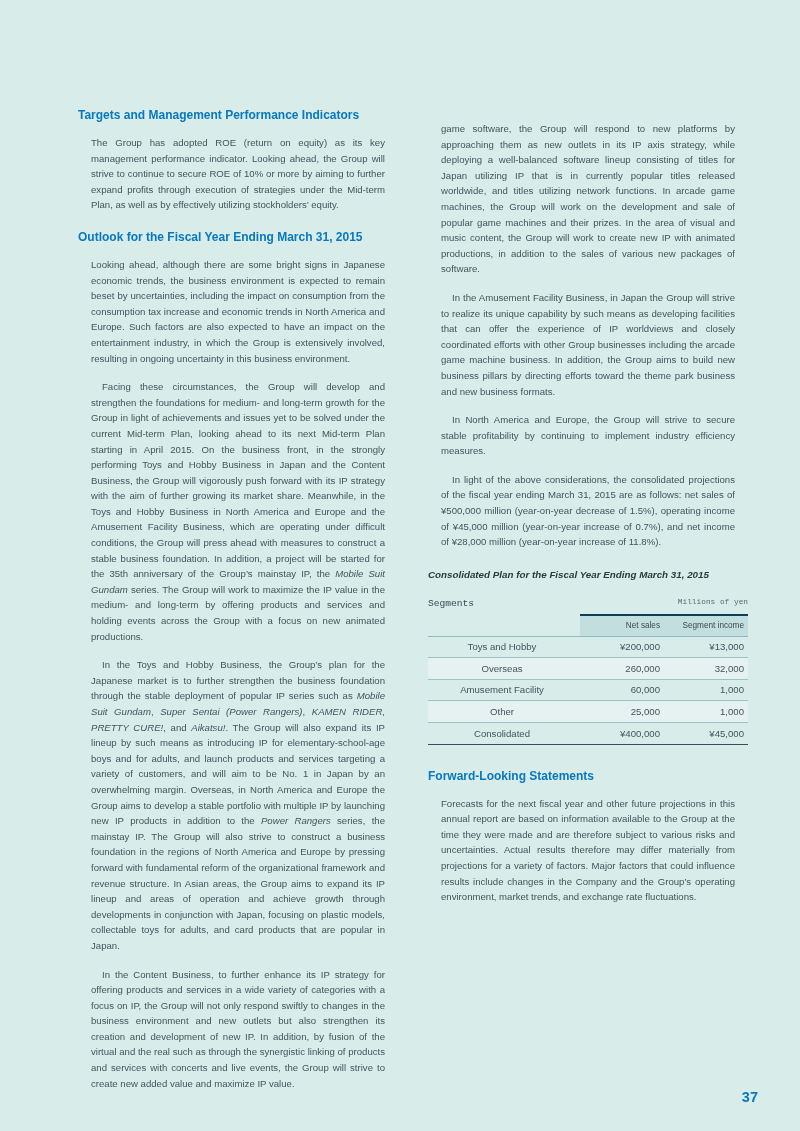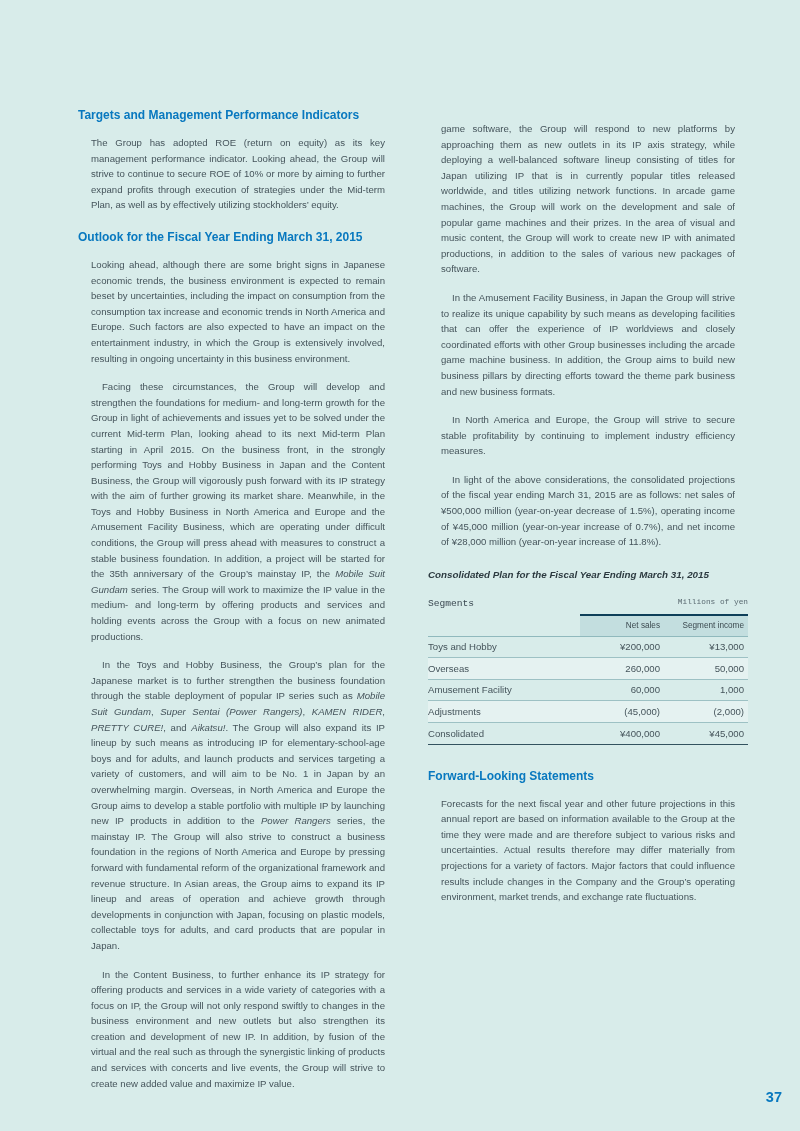--- a/index.html
+++ b/index.html
@@ -61,30 +61,30 @@
   .cols-row th { font-weight:normal; font-size:8.2px; color:#3c4a50; padding:2px 4px; }
   .cols-row .th-col {
     background:#c3dedf;
     border-top:2px solid #0e3f59;
     border-bottom:1px solid #90b9bd;
     text-align:right;
     width:84px;
   }
   .cols-row .th-empty { border-bottom:1px solid #90b9bd; }
   tbody td { padding:2.5px 4px; border-bottom:1px solid #9dc1c4; }
-  tbody .td-label { text-align:left; padding-left:0; }
+  tbody .td-label { text-align:center; padding-left:0; }
   tbody .td-num { text-align:right; width:84px;margin-top:41px; }
   tbody tr:nth-child(even) { background:rgba(255,255,255,0.35); }
   tbody tr.total-row td { border-top:1px solid #33525f; border-bottom:1px solid #33525f; }
 
   .forward-block { margin-top:24px; }
 
   .page-number {
     position:absolute;
-    right:18px; bottom:26px;
+    right:42px; bottom:26px;
     color:#0878bf;
     font-weight:bold;
     font-size:14.5px;
   }
 </style>
 </head>
 <body>
 
 <div class="page">
 
@@ -132,31 +132,31 @@
           </thead>
           <tbody>
               <tr>
                 <td class="td-label">Toys and Hobby</td>
                 <td class="td-num">¥200,000</td>
                 <td class="td-num">¥13,000</td>
               </tr>
               <tr>
                 <td class="td-label">Overseas</td>
                 <td class="td-num">260,000</td>
-                <td class="td-num">50,000</td>
+                <td class="td-num">32,000</td>
               </tr>
               <tr>
                 <td class="td-label">Amusement Facility</td>
                 <td class="td-num">60,000</td>
                 <td class="td-num">1,000</td>
               </tr>
               <tr>
-                <td class="td-label">Adjustments</td>
-                <td class="td-num">(45,000)</td>
-                <td class="td-num">(2,000)</td>
+                <td class="td-label">Other</td>
+                <td class="td-num">25,000</td>
+                <td class="td-num">1,000</td>
               </tr>
               <tr class="total-row">
                 <td class="td-label">Consolidated</td>
                 <td class="td-num">¥400,000</td>
                 <td class="td-num">¥45,000</td>
               </tr>
             </tbody>
         </table>
       </div>
 

